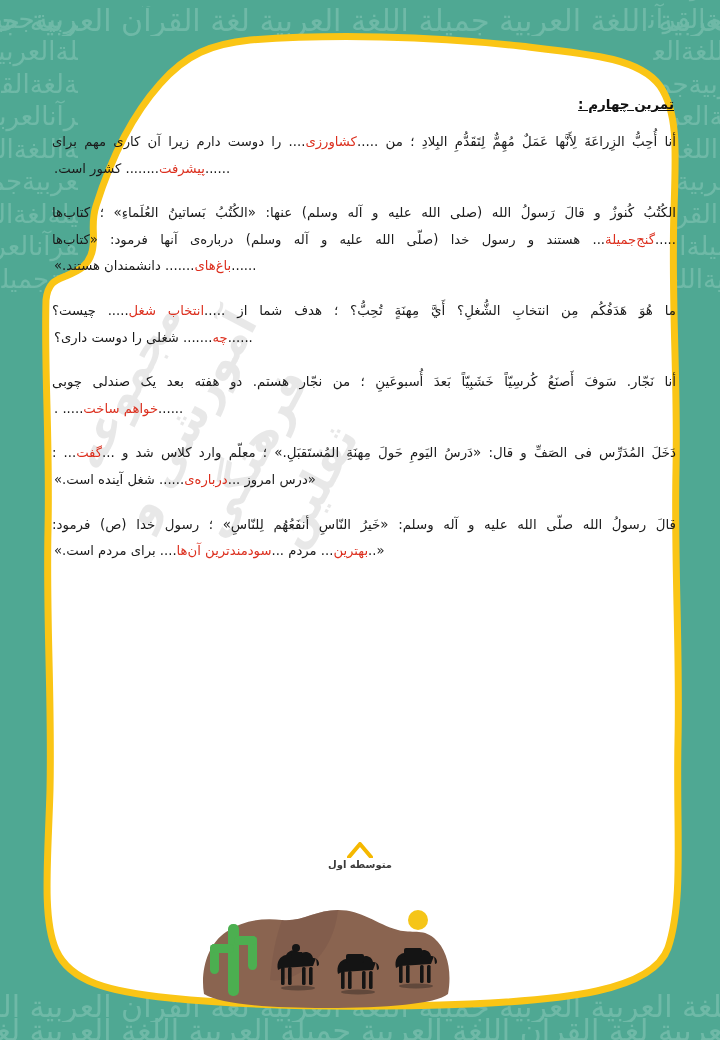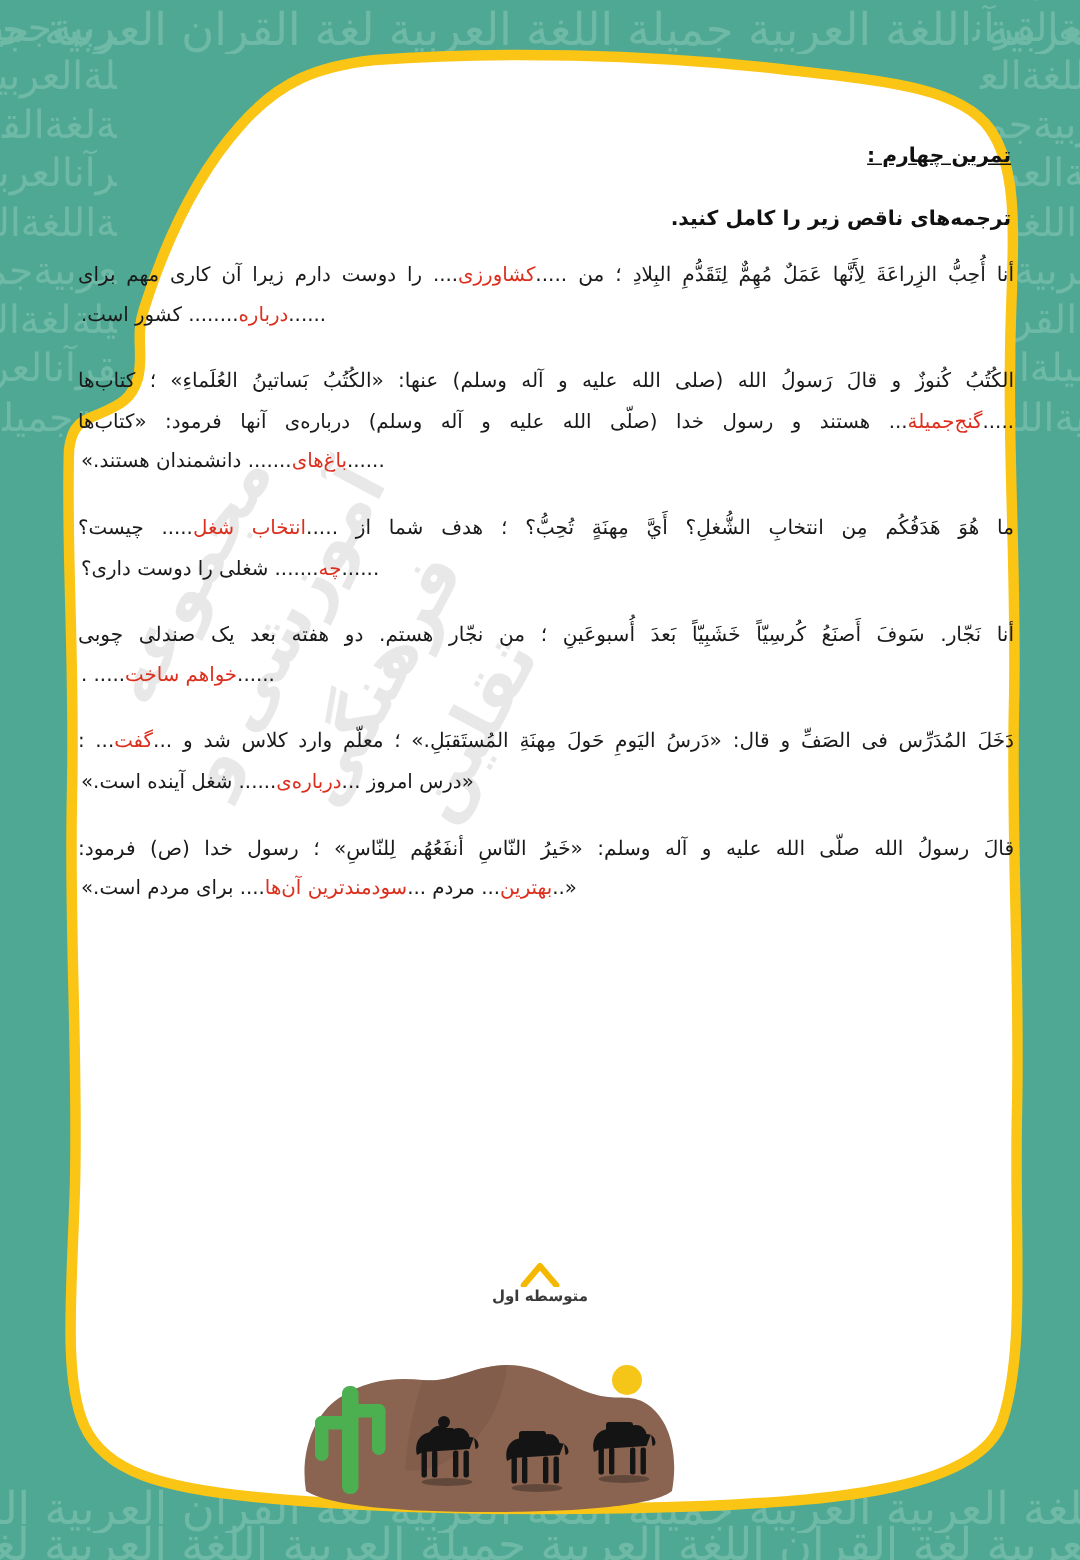--- a/index.html
+++ b/index.html
@@ -216,30 +216,29 @@
   <div class="watermark">
     <div>مجموعه</div>
     <div>آموزشی و</div>
     <div>فرهنگی</div>
     <div>ثقلین</div>
   </div>
 
   <div class="content">
 
     <div class="ex-title">تمرین چهارم :</div>
-    <div class="ex-subtitle">ترجمه‌های ناقص زیر را کامل کنید.</div>
 
     <div class="items">
 
       <div class="item">
         <span class="line line-a">
           <span class="ar">أنا أُحِبُّ الزِراعَةَ لِأَنَّها عَمَلٌ مُهِمٌّ لِتَقَدُّمِ البِلادِ ؛ من .....</span><span class="blank">کشاورزی</span><span>.... را دوست دارم زیرا آن کاری مهم برای</span>
         </span>
         <span class="line line-b">
-          <span>......</span><span class="blank">درباره</span><span>........ کشور است.</span>
+          <span>......</span><span class="blank">پیشرفت</span><span>........ کشور است.</span>
         </span>
       </div>
 
       <div class="item">
         <span class="line line-a">
           <span class="ar">الكُتُبُ كُنوزٌ و قالَ رَسولُ الله (صلی الله علیه و آله وسلم) عنها: «الكُتُبُ بَساتينُ العُلَماءِ» ؛ کتاب‌ها</span>
         </span>
         <span class="line line-a">
           <span>.....</span><span class="blank">گنج‌جمیلة</span><span>... هستند و رسول خدا (صلّی الله علیه و آله وسلم) درباره‌ی آنها فرمود: «کتاب‌ها</span>
         </span>

